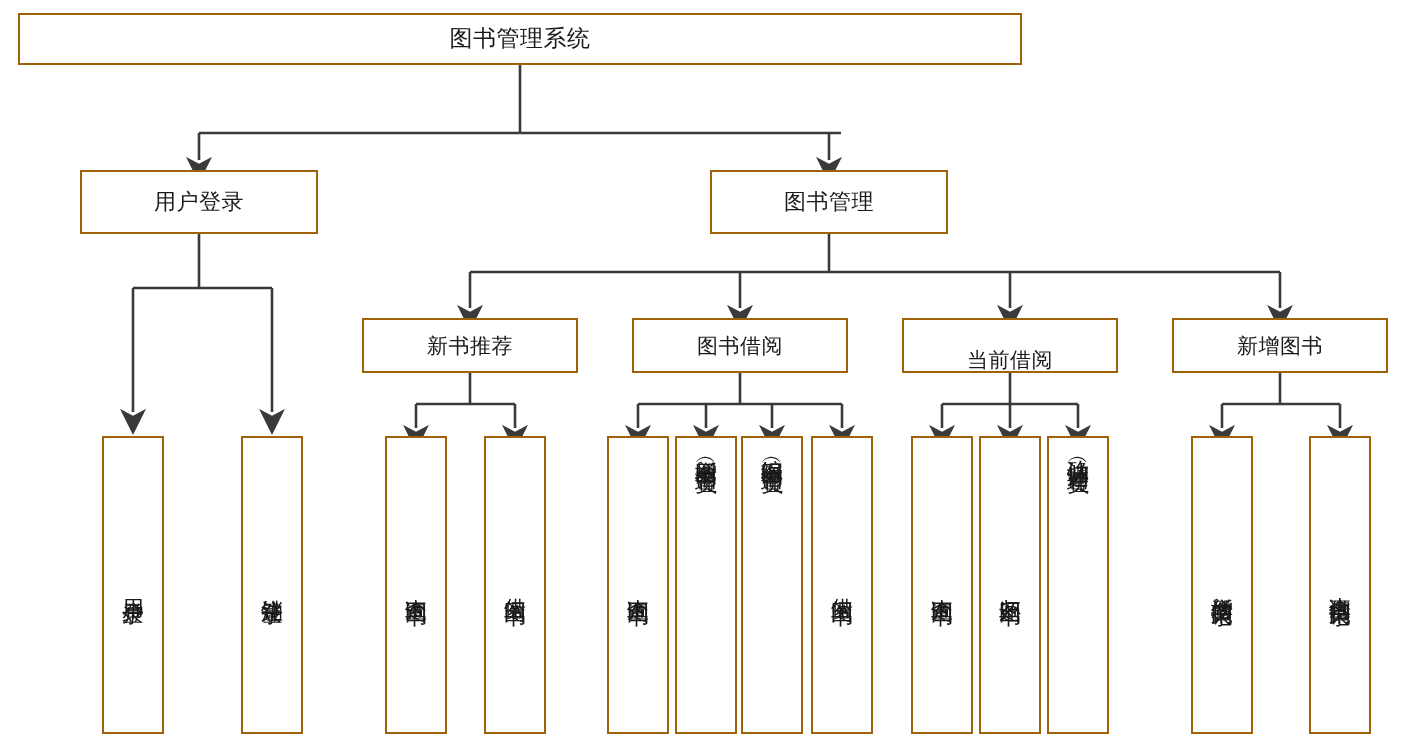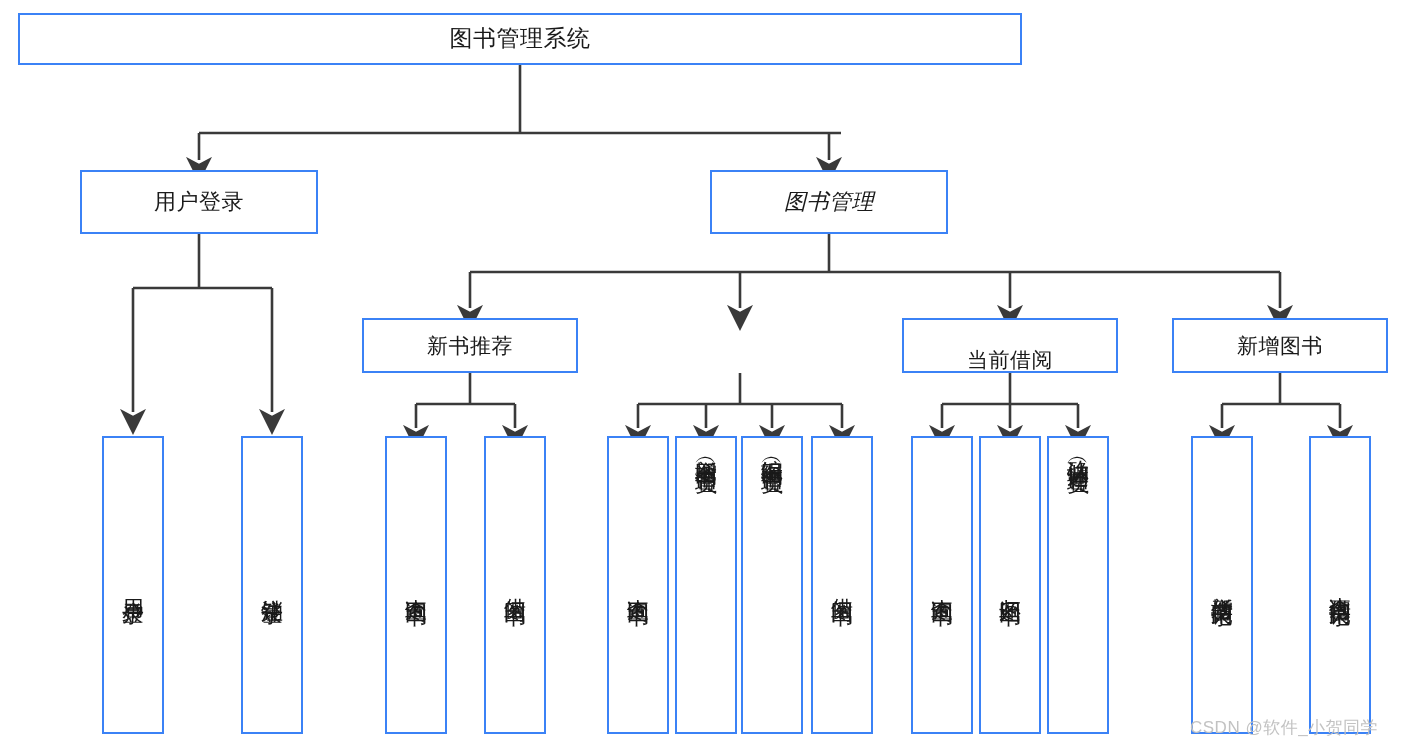--- a/index.html
+++ b/index.html
@@ -22,21 +22,21 @@
     left: 0;
     top: 0;
     width: 1405px;
     height: 747px;
     pointer-events: none;
   }
   .node {
     position: absolute;
     box-sizing: border-box;
     background: #ffffff;
-    border: 2px solid #3b82f6;
+    border: 2px solid #a16207;
     display: flex;
     align-items: center;
     justify-content: center;
     color: #1a1a1a;
   }
   .node .lbl {
     display: block;
     text-align: center;
     line-height: 1.04;
     letter-spacing: 0.5px;
@@ -124,26 +124,29 @@
     </g>
   </svg>
 
   <div class="node node-root" style="left:18px; top:13px; width:1004px; height:52px;">
     <span class="lbl">图书管理系统</span>
   </div>
 
   <div class="node node-l2" style="left:80px; top:170px; width:238px; height:64px;">
     <span class="lbl">用户登录</span>
   </div>
-  <div class="node node-l2" style="left:710px; top:170px; width:238px; height:64px;font-style:italic;">
+  <div class="node node-l2" style="left:710px; top:170px; width:238px; height:64px;">
     <span class="lbl">图书管理</span>
   </div>
 
   <div class="node node-l3" style="left:362px; top:318px; width:216px; height:55px;">
     <span class="lbl">新书推荐</span>
+  </div>
+  <div class="node node-l3" style="left:632px; top:318px; width:216px; height:55px;">
+    <span class="lbl">图书借阅</span>
   </div>
   <div class="node node-l3" style="left:902px; top:318px; width:216px; height:55px;align-items:flex-end;">
     <span class="lbl">当前借阅</span>
   </div>
   <div class="node node-l3" style="left:1172px; top:318px; width:216px; height:55px;">
     <span class="lbl">新增图书</span>
   </div>
 
   <div class="node node-leaf leaf-mid" style="left:102px; top:436px; width:62px; height:298px;">
     <span class="lbl">用户登录</span>
@@ -182,15 +185,14 @@
     <span class="lbl">确认归还（管理员）</span>
   </div>
 
   <div class="node node-leaf leaf-mid" style="left:1191px; top:436px; width:62px; height:298px;">
     <span class="lbl">新增借阅记录</span>
   </div>
   <div class="node node-leaf leaf-mid" style="left:1309px; top:436px; width:62px; height:298px;">
     <span class="lbl">查询借阅记录</span>
   </div>
 
-  <div class="watermark" style="left:1190px; top:716px;">CSDN @软件_小贺同学</div>
 
 </div>
 
 </body></html>

